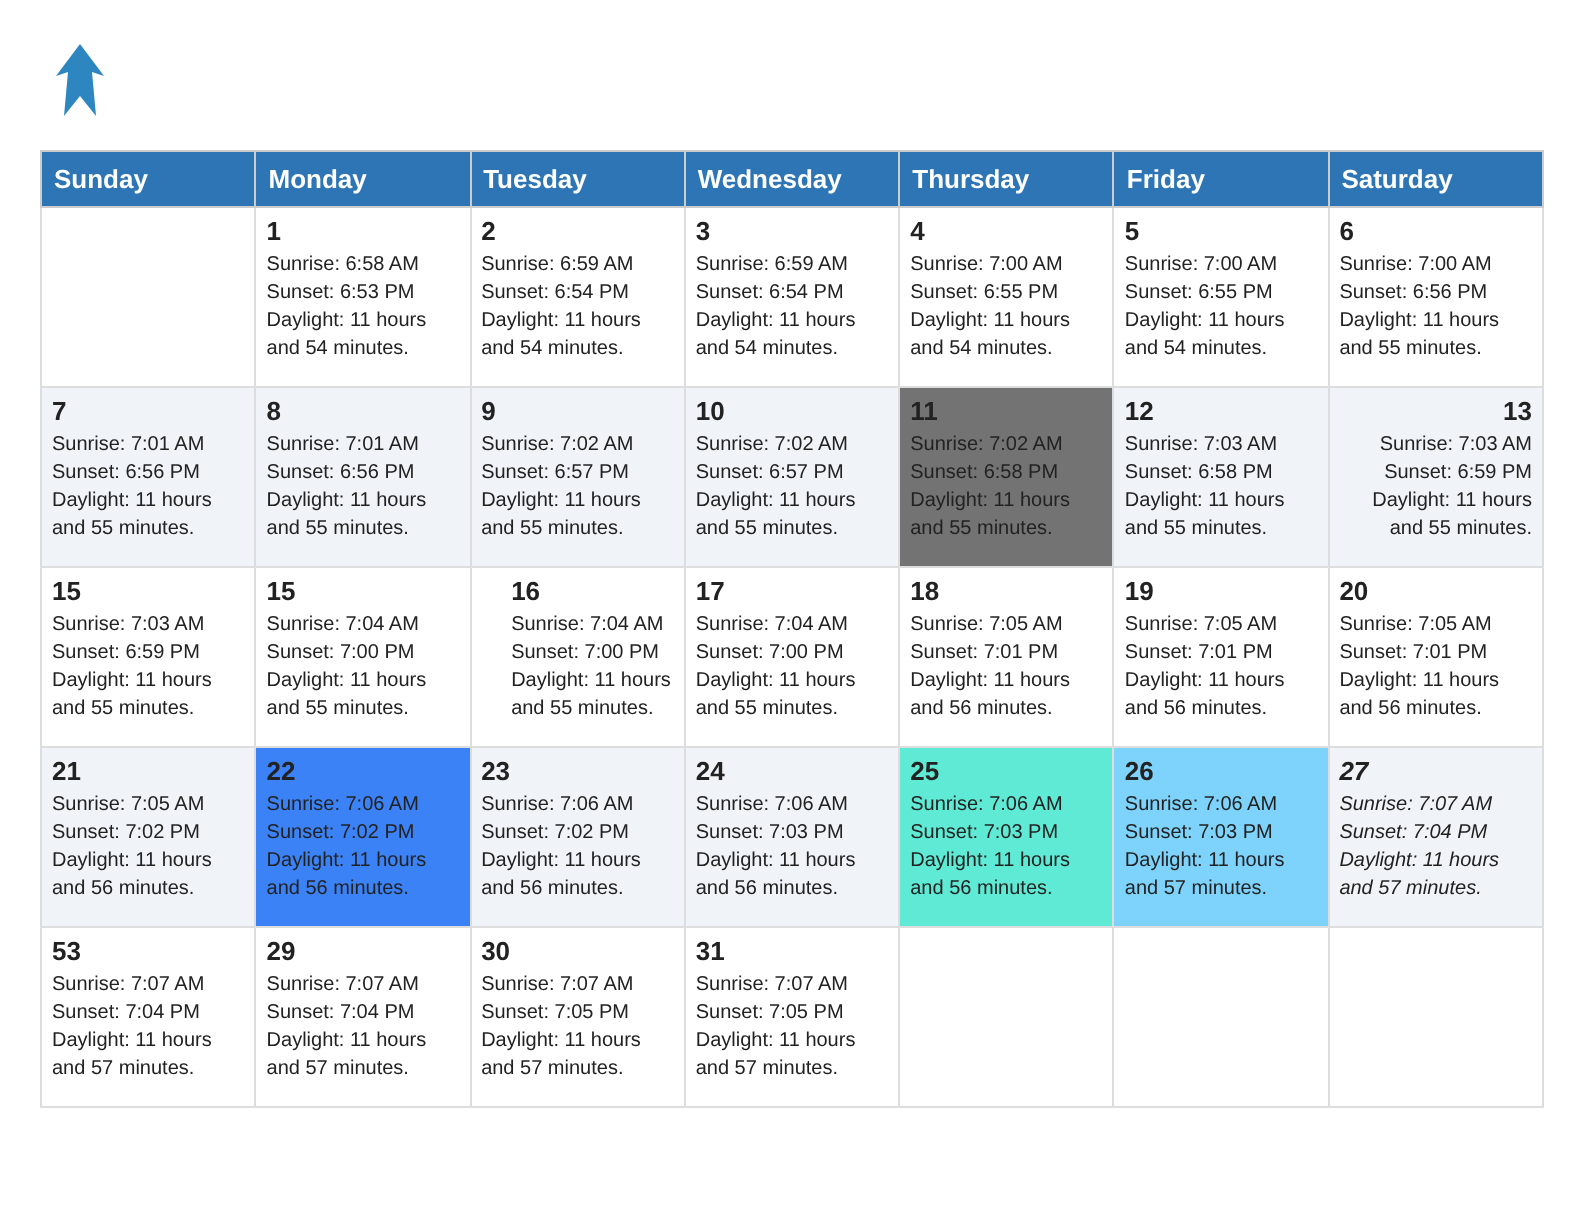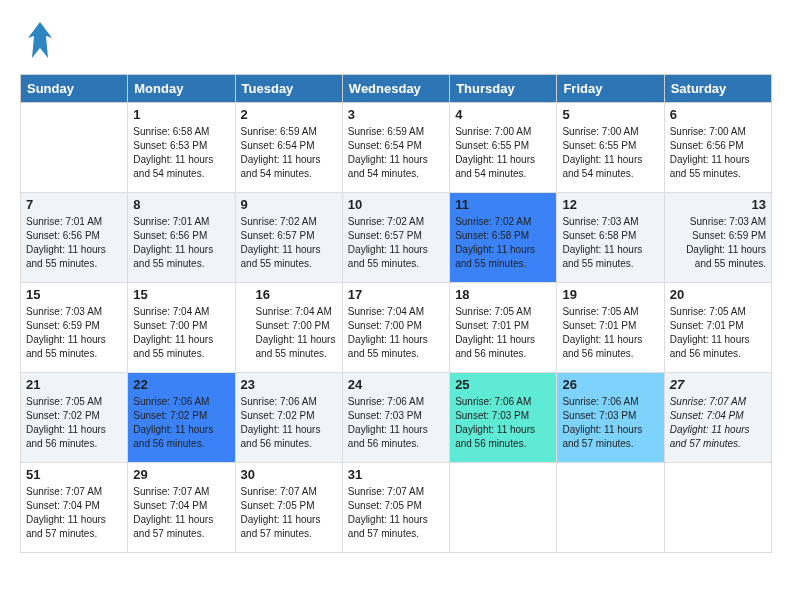--- a/index.html
+++ b/index.html
@@ -176,21 +176,21 @@
 Daylight: 11 hours
 and 55 minutes.</div>
         </td>
         <td style="background-color: rgb(240, 244, 248);">
           <span class="day-num">10</span>
           <div class="day-info" style="white-space: pre-line;">Sunrise: 7:02 AM
 Sunset: 6:57 PM
 Daylight: 11 hours
 and 55 minutes.</div>
         </td>
-        <td style="background-color: #3b82f6;">
+        <td style="background-color: #737373;">
           <span class="day-num">11</span>
           <div class="day-info" style="white-space: pre-line;">Sunrise: 7:02 AM
 Sunset: 6:58 PM
 Daylight: 11 hours
 and 55 minutes.</div>
         </td>
         <td style="background-color: rgb(240, 244, 248);">
           <span class="day-num">12</span>
           <div class="day-info" style="white-space: pre-line;">Sunrise: 7:03 AM
 Sunset: 6:58 PM
@@ -302,21 +302,21 @@
         <td style="background-color: rgb(240, 244, 248); font-style: italic;">
           <span class="day-num">27</span>
           <div class="day-info" style="white-space: pre-line;">Sunrise: 7:07 AM
 Sunset: 7:04 PM
 Daylight: 11 hours
 and 57 minutes.</div>
         </td>
       </tr>
       <tr>
         <td style="background-color: rgb(255, 255, 255);">
-          <span class="day-num">51</span>
+          <span class="day-num">53</span>
           <div class="day-info" style="white-space: pre-line;">Sunrise: 7:07 AM
 Sunset: 7:04 PM
 Daylight: 11 hours
 and 57 minutes.</div>
         </td>
         <td style="background-color: rgb(255, 255, 255);">
           <span class="day-num">29</span>
           <div class="day-info" style="white-space: pre-line;">Sunrise: 7:07 AM
 Sunset: 7:04 PM
 Daylight: 11 hours

